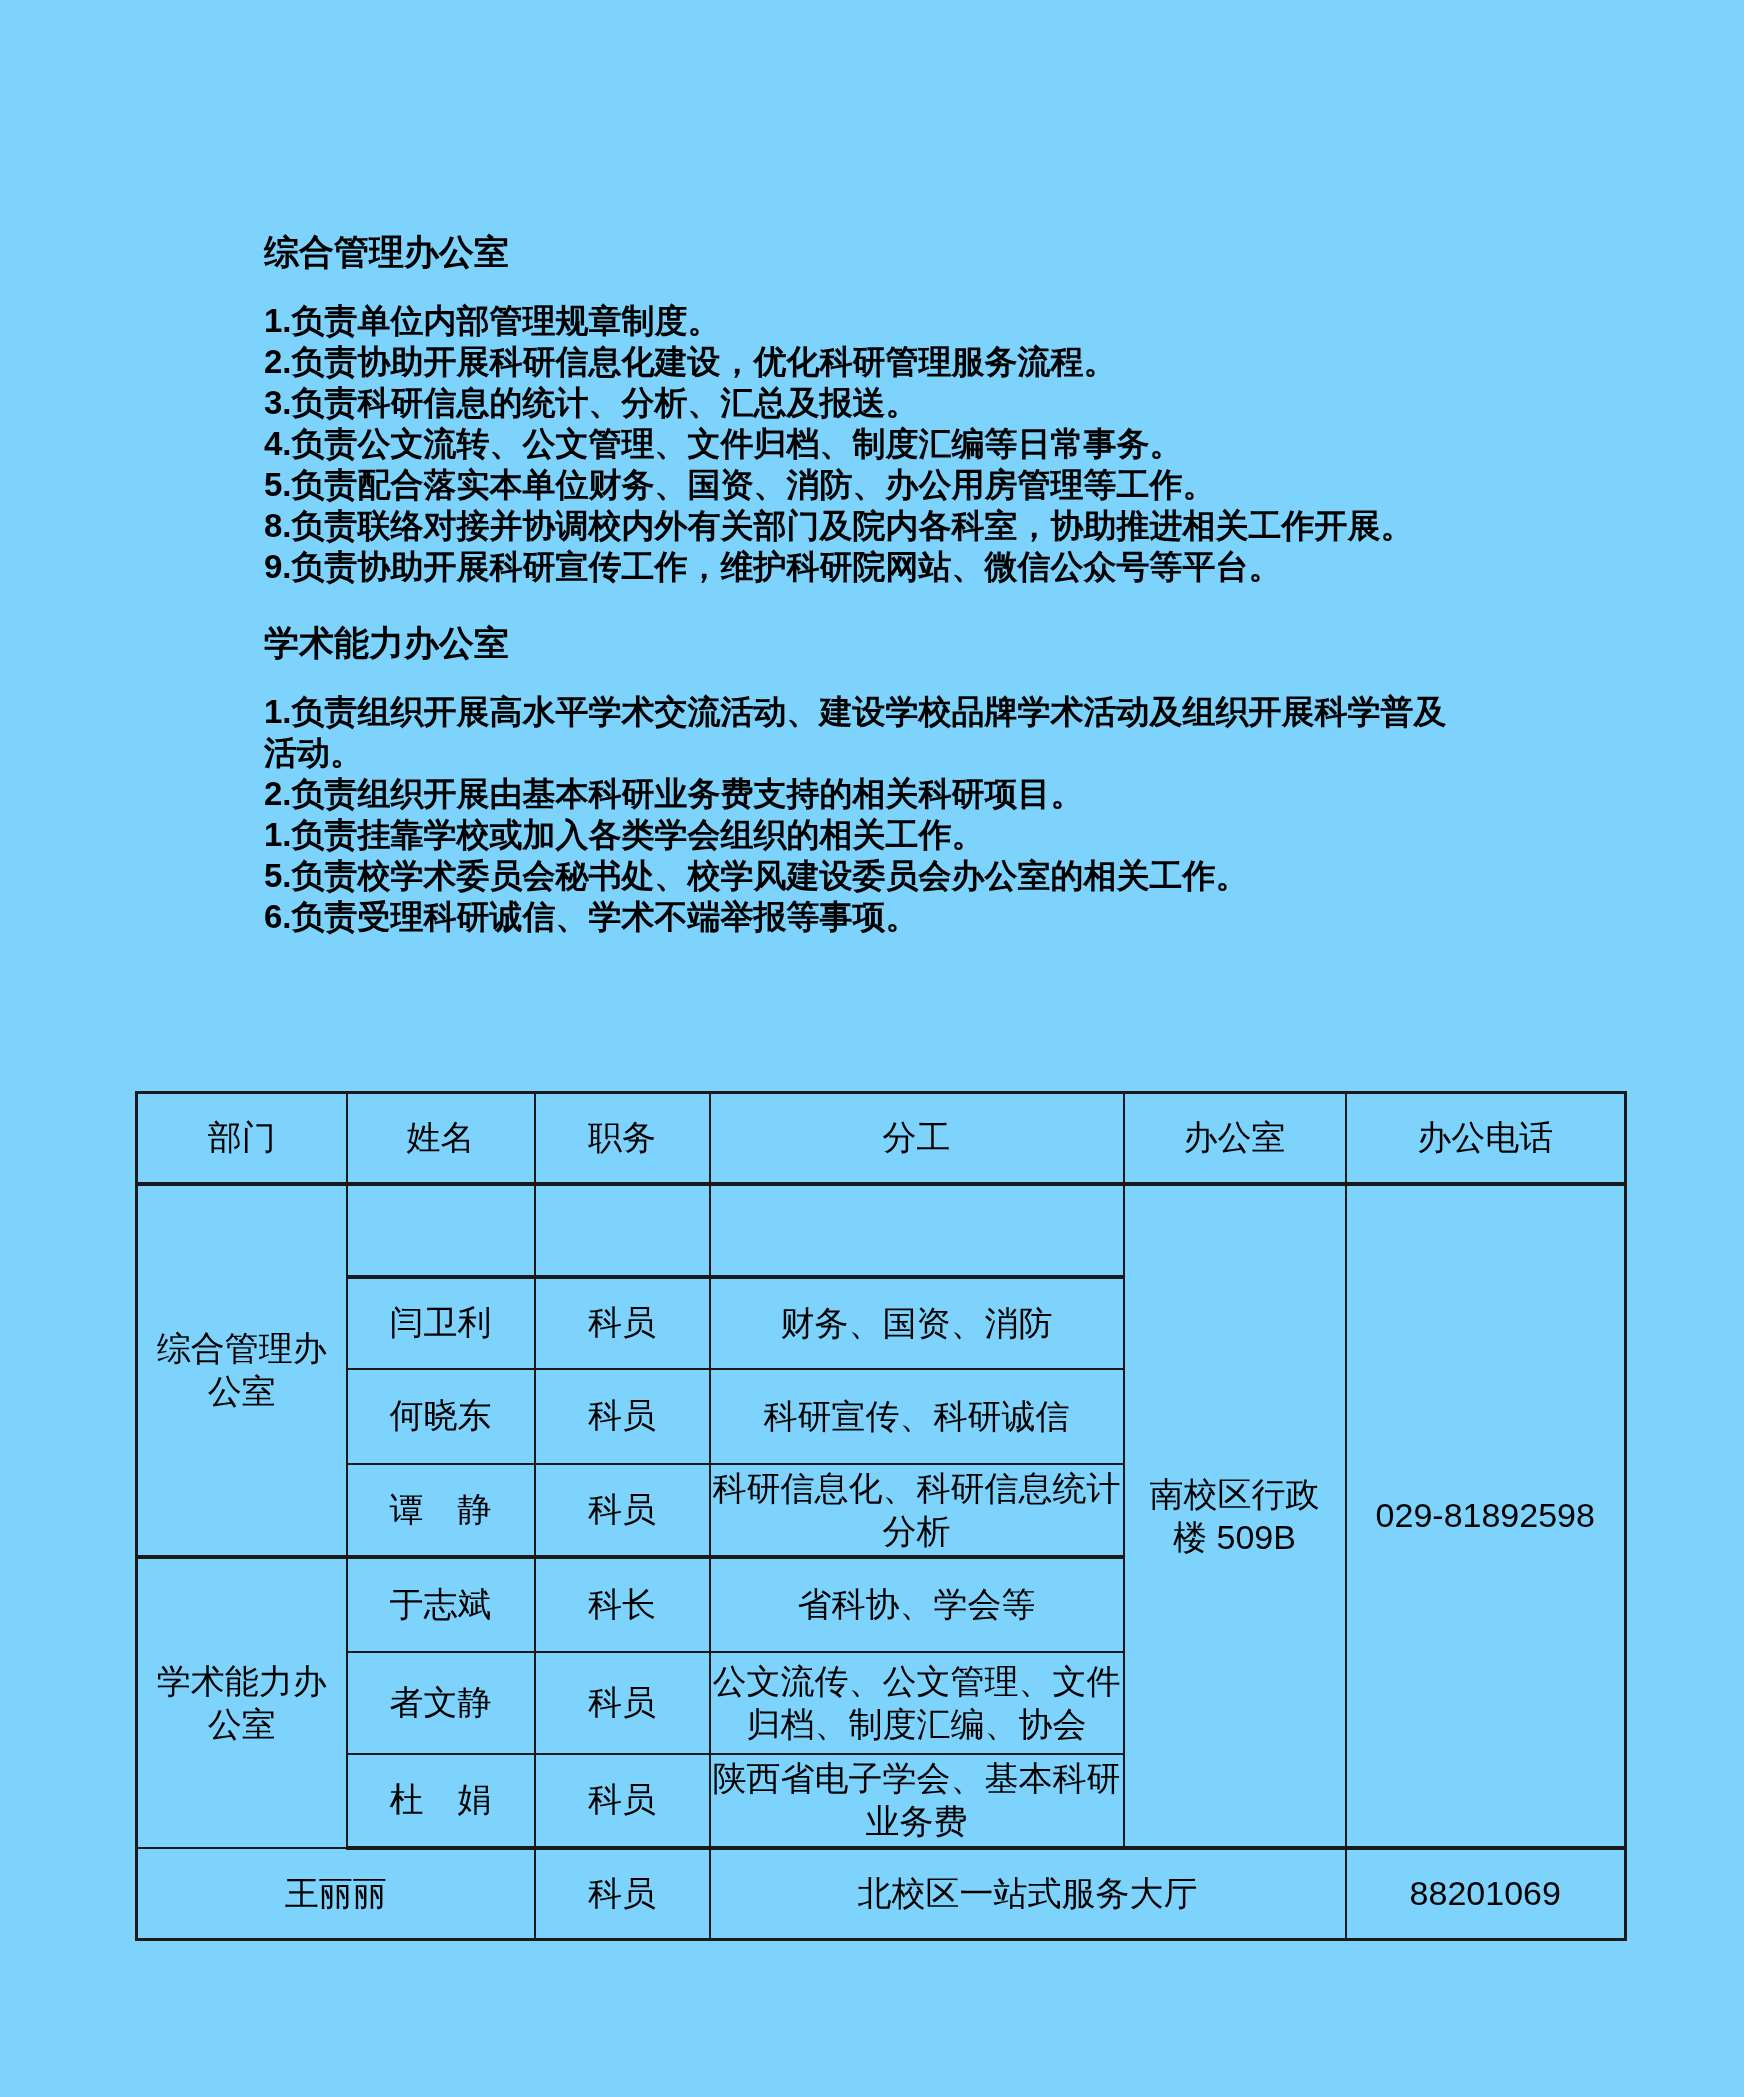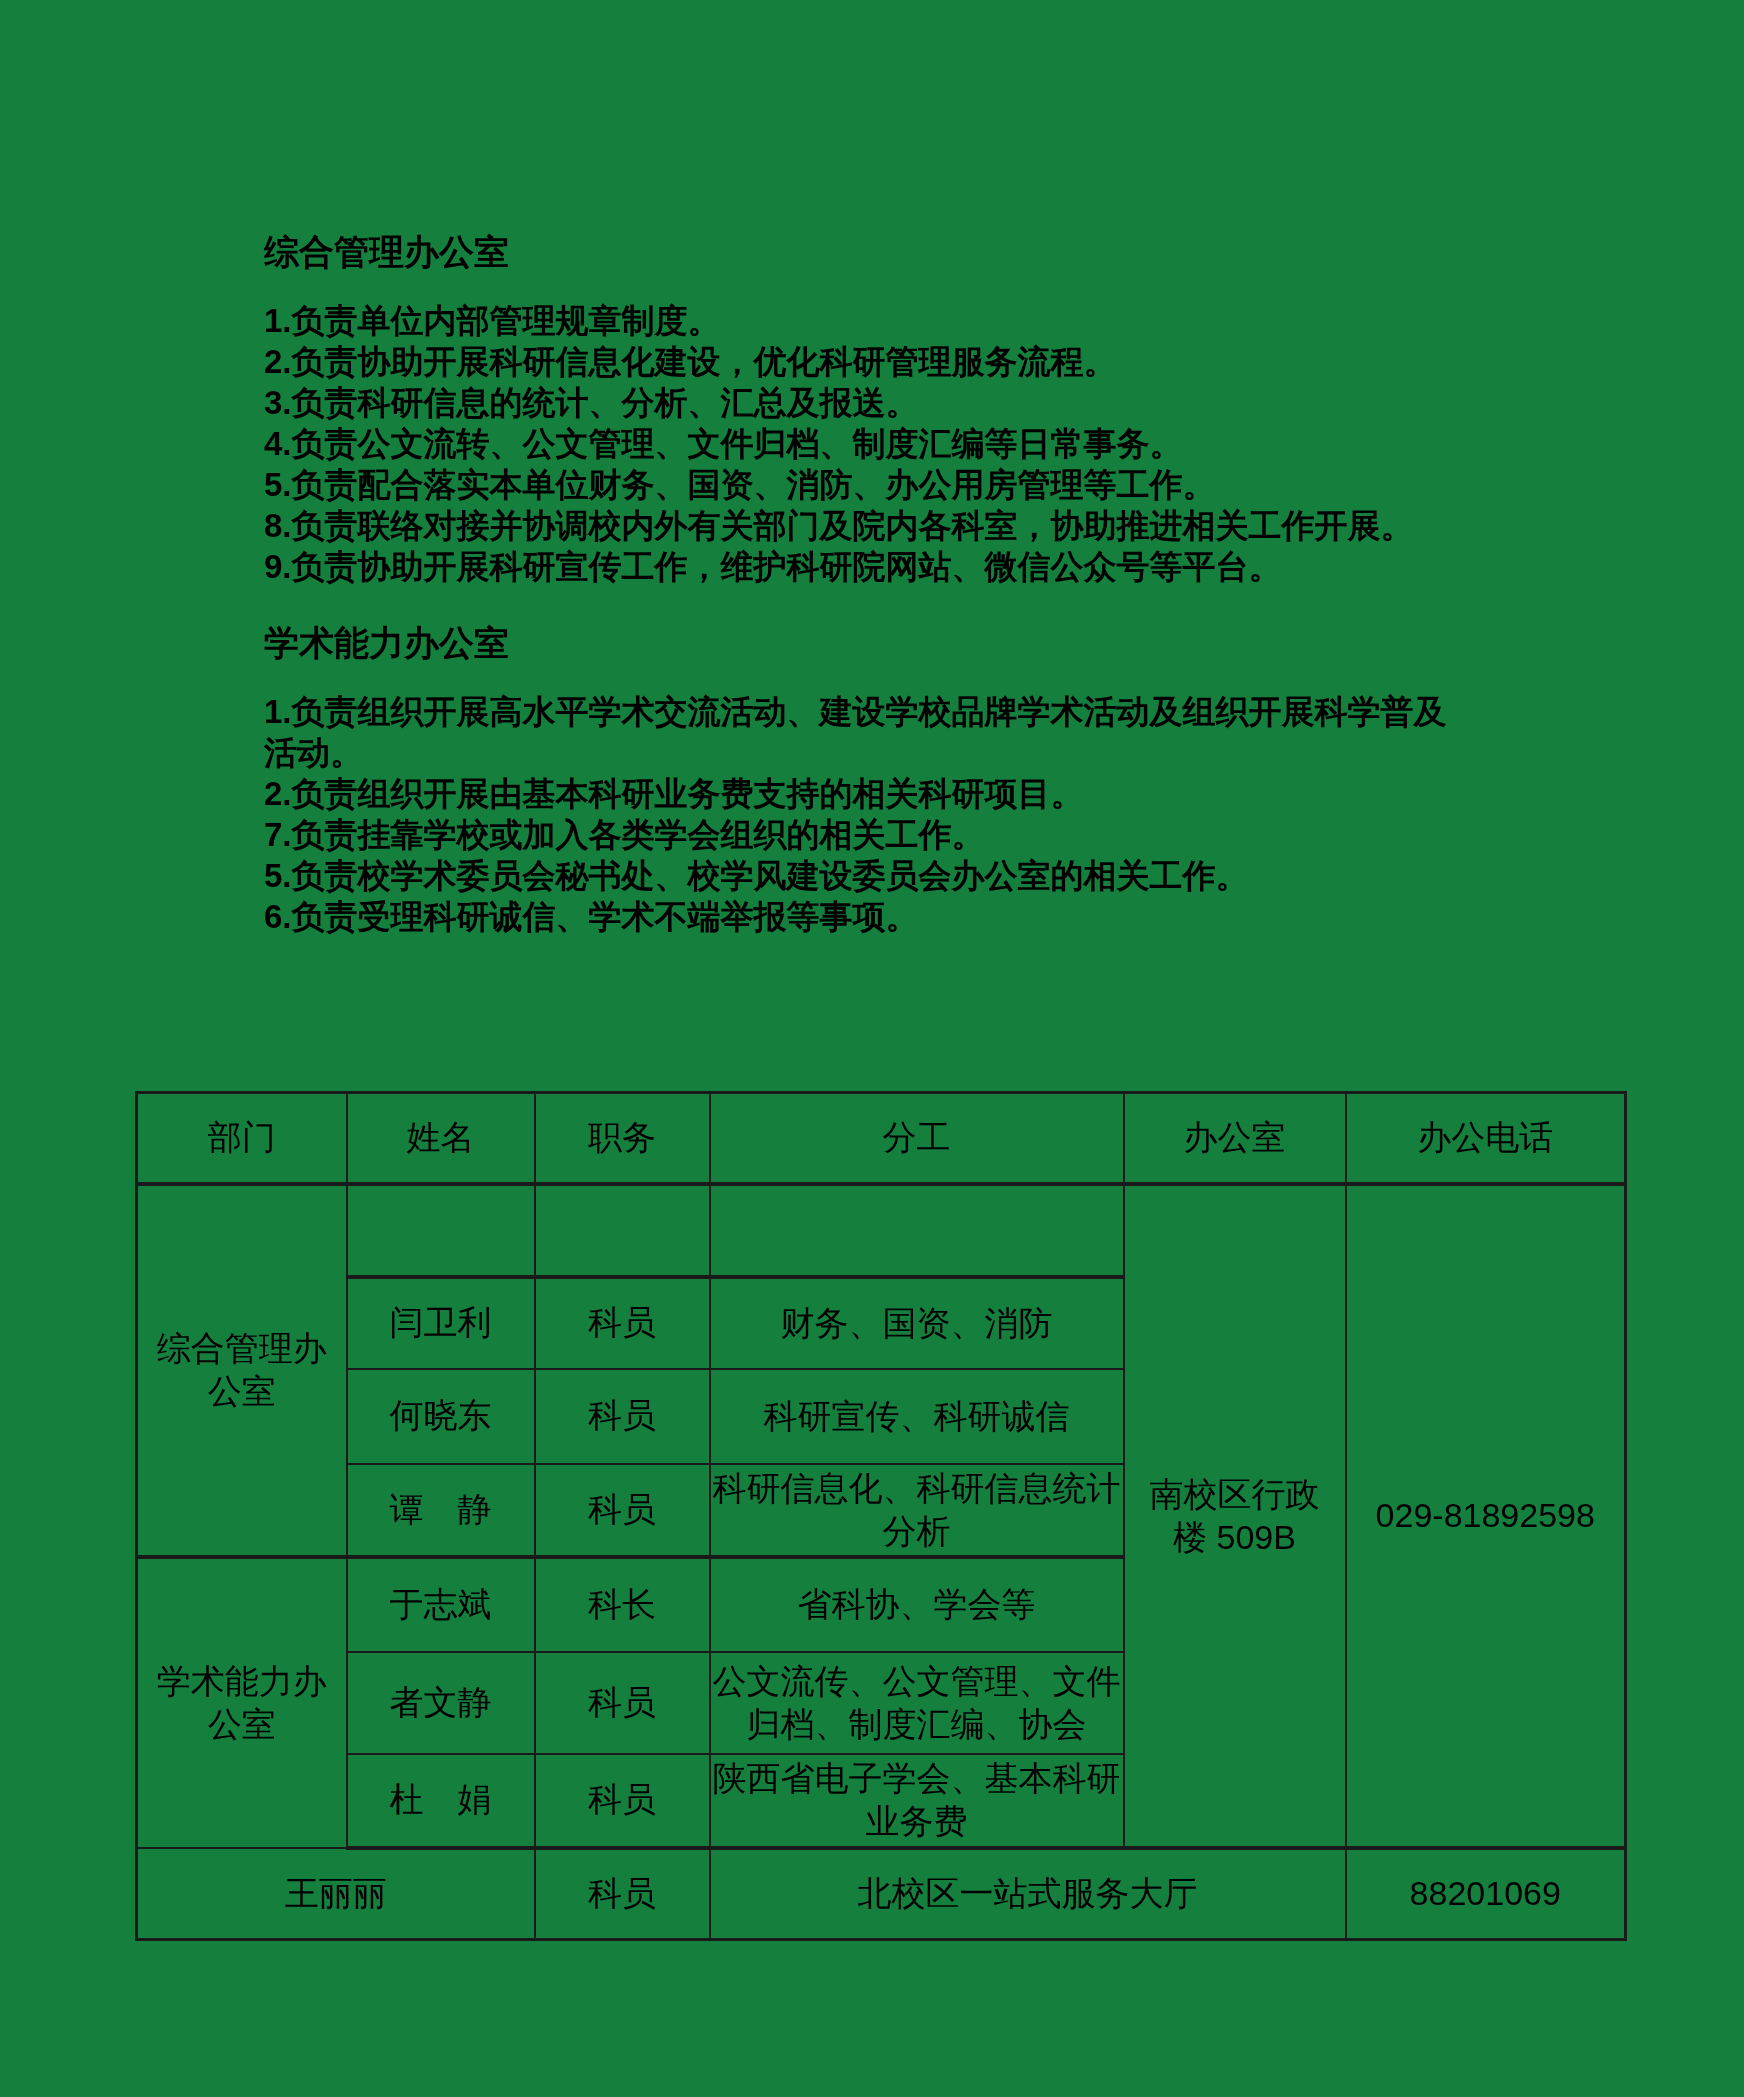--- a/index.html
+++ b/index.html
@@ -12,21 +12,21 @@
     height: 2098px;
     position: relative;
     font-family: "Liberation Sans", sans-serif;
     color: #000000;
   }
   .page {
     position: absolute;
     left: 0; top: 0;
     width: 1744px;
     height: 2098px;
-    background: #15803d;
+    background: #7dd3fc;
     overflow: hidden;
   }
   
   .content {
     position: absolute;
     left: 264px;
     top: 230px;
     width: 1210px;
   }
   .sec-heading {
@@ -114,21 +114,21 @@
       <div class="duty-item">5.负责配合落实本单位财务、国资、消防、办公用房管理等工作。</div>
       <div class="duty-item">8.负责联络对接并协调校内外有关部门及院内各科室，协助推进相关工作开展。</div>
       <div class="duty-item">9.负责协助开展科研宣传工作，维护科研院网站、微信公众号等平台。</div>
     </div>
 
     <h2 class="sec-heading">学术能力办公室</h2>
 
     <div class="duty-list">
       <div class="duty-item">1.负责组织开展高水平学术交流活动、建设学校品牌学术活动及组织开展科学普及活动。</div>
       <div class="duty-item">2.负责组织开展由基本科研业务费支持的相关科研项目。</div>
-      <div class="duty-item">7.负责挂靠学校或加入各类学会组织的相关工作。</div>
+      <div class="duty-item">1.负责挂靠学校或加入各类学会组织的相关工作。</div>
       <div class="duty-item">5.负责校学术委员会秘书处、校学风建设委员会办公室的相关工作。</div>
       <div class="duty-item">6.负责受理科研诚信、学术不端举报等事项。</div>
     </div>
 
   </div>
 
   <table class="staff">
     <colgroup>
       <col style="width:210px">
       <col style="width:188px">

